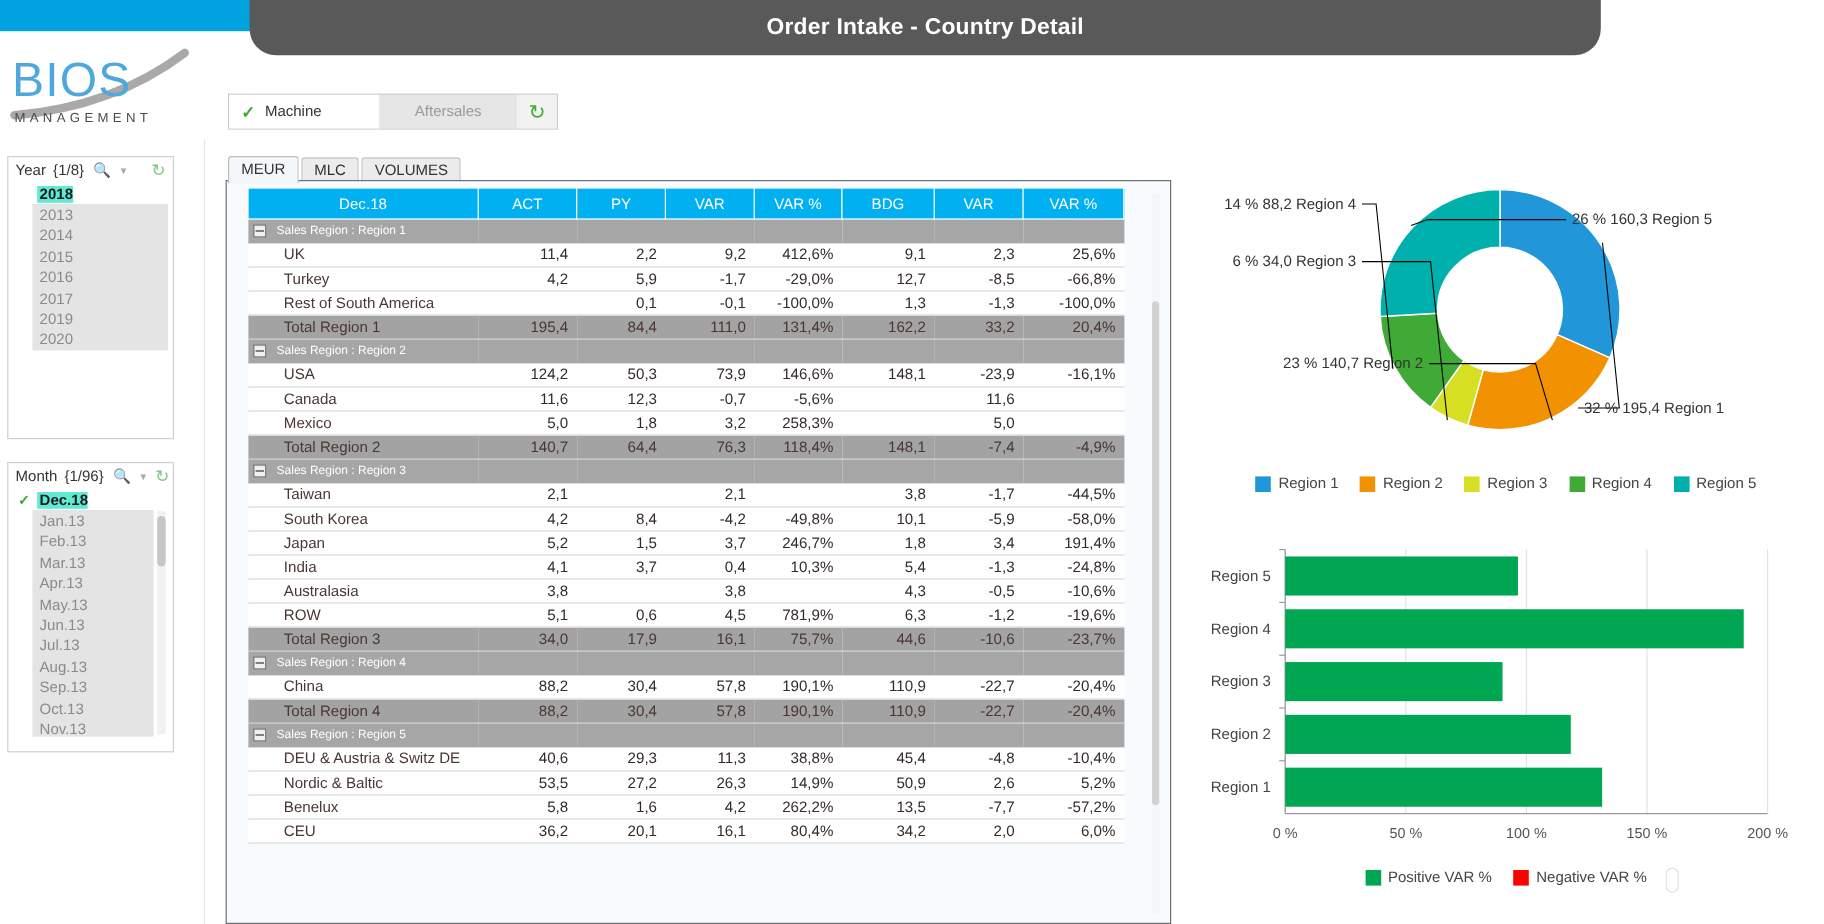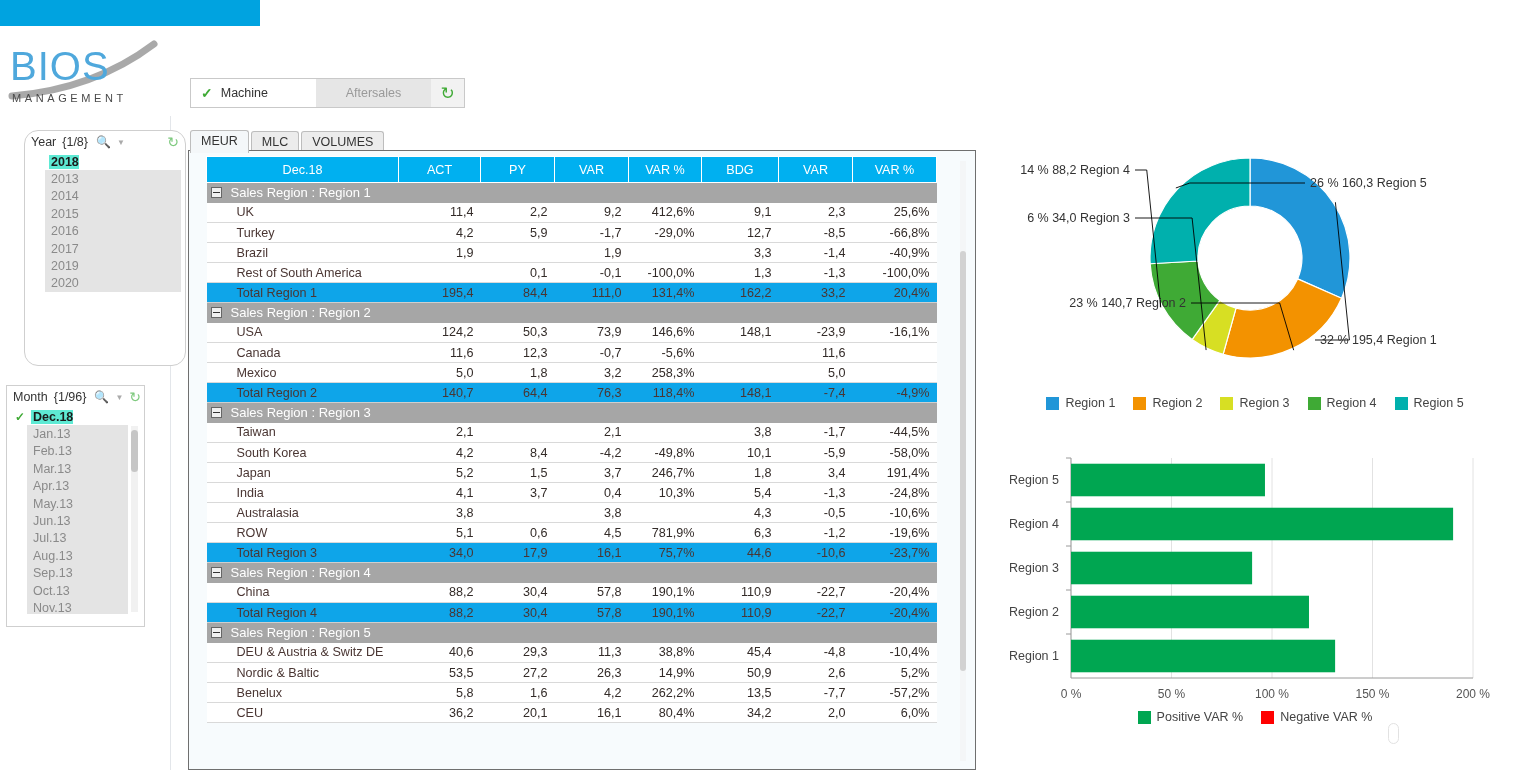--- a/index.html
+++ b/index.html
@@ -77,21 +77,21 @@
   .filter .row { position:relative; z-index:1; }
   .filter .sbar {
     position:absolute; right:2px; top:18px; width:7px; bottom:2px;
     background:#f1f1f1; z-index:2;
   }
   .filter .sthumb {
     position:absolute; right:2px; top:22px; width:7px; height:42px;
     background:#c6c6c6; border-radius:4px; z-index:3;
   }
 
-  #year-filter  { left:24px; top:130px; width:162px; height:236px;border-radius:14px; }
+  #year-filter  { left:6px; top:130px; width:139px; height:236px; }
   #month-filter { left:6px; top:385px; width:139px; height:242px; }
 
   
   .vsep { position:absolute; left:170px; top:116px; width:1px; height:654px; background:#e3e6ea; }
 
   
   .tabs { position:absolute; left:190px; top:130px; display:flex; align-items:flex-end; gap:2px; }
   .tab {
     border:1px solid #bdbdbd; border-bottom:none; padding:3px 10px 3px;
     font-size:12.5px; background:#ececec; color:#333; border-radius:3px 3px 0 0;
@@ -105,32 +105,32 @@
   }
   .tbl { position:absolute; left:17px; top:5px; width:730px; }
   table { border-collapse:collapse; width:730px; table-layout:fixed; font-size:12.6px; }
   th {
     background:#00b0f0; color:#fff; font-weight:normal; font-size:12.6px;
     height:26px; border:1px solid #fff; text-align:center; padding:0 6px;
   }
   th.first { text-align:center; }
   td { height:20px; padding:0 7px; white-space:nowrap; }
   tr.grp td {
-    background:#a6a6a6; color:#ffffff; font-size:13px; padding-left:0;
+    background:#a6a6a6; color:#ffffff; font-size:10px; padding-left:0;
   }
   tr.grp .gwrap { display:flex; align-items:center; gap:9px; padding-left:1px; }
   .expander {
     width:11px; height:11px; border:1px solid #666; background:#f0f0f0;
     display:inline-flex; align-items:center; justify-content:center;
     font-size:10px; line-height:1; color:#333; flex:0 0 auto;
   }
   .expander i { display:block; width:7px; height:1px; background:#333; font-style:normal; }
   tr.item td { background:#ffffff; border-bottom:1px solid #d9d9d9; color:#4a3633; }
   tr.item td.num { color:#332b28; }
-  tr.total td { background:#0ea5e9; color:#4a3633; border-bottom:1px solid #cfcfcf; }
+  tr.total td { background:#a3a3a3; color:#4a3633; border-bottom:1px solid #cfcfcf; }
   td.num { text-align:right; }
   td.lbl { text-align:left; padding-left:30px; }
   tr.grp td.lbl { padding-left:3px; }
 
   .tbl-sbar { position:absolute; right:9px; top:10px; width:6px; height:600px; background:#f4f6f7; }
   .tbl-sthumb { position:absolute; right:9px; top:100px; width:6px; height:420px; background:#d2d2d2; border-radius:3px; }
 
   
   .donut-panel { position:absolute; left:995px; top:140px; width:520px; height:285px; }
   .bar-panel   { position:absolute; left:995px; top:450px; width:520px; height:318px; }
@@ -143,20 +143,23 @@
     border:1px solid #e2e2e2; border-radius:6px; background:#fff;
   }
 </style>
 </head>
 <body>
 
 <div id="app">
 
   <div class="top-blue"></div>
 
+  <div class="title-bar">
+    <span class="t">Order Intake - Country Detail</span>
+  </div>
 
   <div class="bios-logo">
     <svg width="165" height="72" viewBox="0 0 165 72">
       <path d="M8 58 C 55 54, 105 40, 150 6" stroke="#9a9a9a" stroke-width="7" fill="none" stroke-linecap="round" opacity="0.85"></path>
       <path d="M8 58 C 52 50, 100 36, 150 6" stroke="#ffffff" stroke-width="2" fill="none" opacity="0.0"></path>
       <text x="6" y="42" font-family="'Liberation Sans', sans-serif" font-size="40" fill="#4fa8dc" letter-spacing="1">BIOS</text>
       <text x="8" y="64" font-family="'Liberation Sans', sans-serif" font-size="11" fill="#4a4a4a" letter-spacing="3.6">MANAGEMENT</text>
     </svg>
   </div>
 
@@ -350,30 +353,20 @@
             </tr>
             <tr class="item">
               <td class="lbl">Turkey</td>
               <td class="num">4,2</td>
               <td class="num">5,9</td>
               <td class="num">-1,7</td>
               <td class="num">-29,0%</td>
               <td class="num">12,7</td>
               <td class="num">-8,5</td>
               <td class="num">-66,8%</td>
-            </tr>
-            <tr class="item">
-              <td class="lbl">Brazil</td>
-              <td class="num">1,9</td>
-              <td class="num"></td>
-              <td class="num">1,9</td>
-              <td class="num"></td>
-              <td class="num">3,3</td>
-              <td class="num">-1,4</td>
-              <td class="num">-40,9%</td>
             </tr>
             <tr class="item">
               <td class="lbl">Rest of South America</td>
               <td class="num"></td>
               <td class="num">0,1</td>
               <td class="num">-0,1</td>
               <td class="num">-100,0%</td>
               <td class="num">1,3</td>
               <td class="num">-1,3</td>
               <td class="num">-100,0%</td>
@@ -697,21 +690,21 @@
         <text x="64" y="122" text-anchor="end" font-family="'Liberation Sans', sans-serif" font-size="12.5" fill="#444">Region 3</text>
         <line x1="71" x2="76" y1="96" y2="96" stroke="#9a9a9a" stroke-width="1"></line>
         <rect x="76" y="57.72" width="382.101" height="32.56" fill="#00a651"></rect>
         <text x="64" y="78" text-anchor="end" font-family="'Liberation Sans', sans-serif" font-size="12.5" fill="#444">Region 4</text>
         <line x1="71" x2="76" y1="52" y2="52" stroke="#9a9a9a" stroke-width="1"></line>
         <rect x="76" y="13.719999999999999" width="193.965" height="32.56" fill="#00a651"></rect>
         <text x="64" y="34" text-anchor="end" font-family="'Liberation Sans', sans-serif" font-size="12.5" fill="#444">Region 5</text>
         <line x1="71" x2="76" y1="8" y2="8" stroke="#9a9a9a" stroke-width="1"></line>
         <line x1="76" x2="478" y1="228" y2="228" stroke="#9a9a9a" stroke-width="1"></line>
       </svg>
-    <div class="legend" id="bar-legend" style="">
+    <div class="legend" id="bar-legend" style="margin-top:14px;">
         <div class="li">
           <span class="sw" style="background:#00a651"></span>
           <span>Positive VAR %</span>
         </div>
         <div class="li">
           <span class="sw" style="background:#ff0000"></span>
           <span>Negative VAR %</span>
         </div>
       </div>
   </div>

